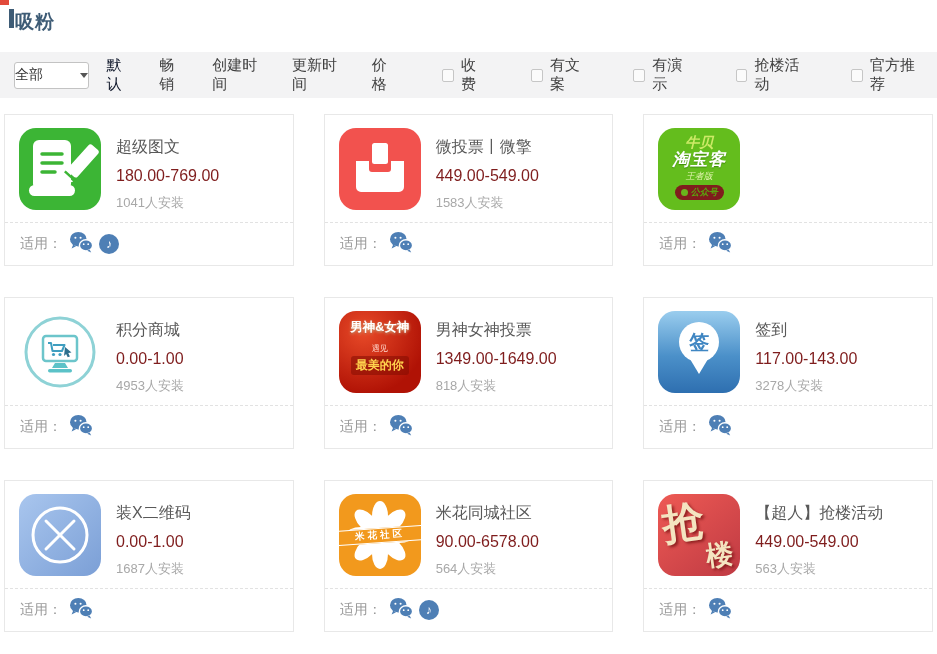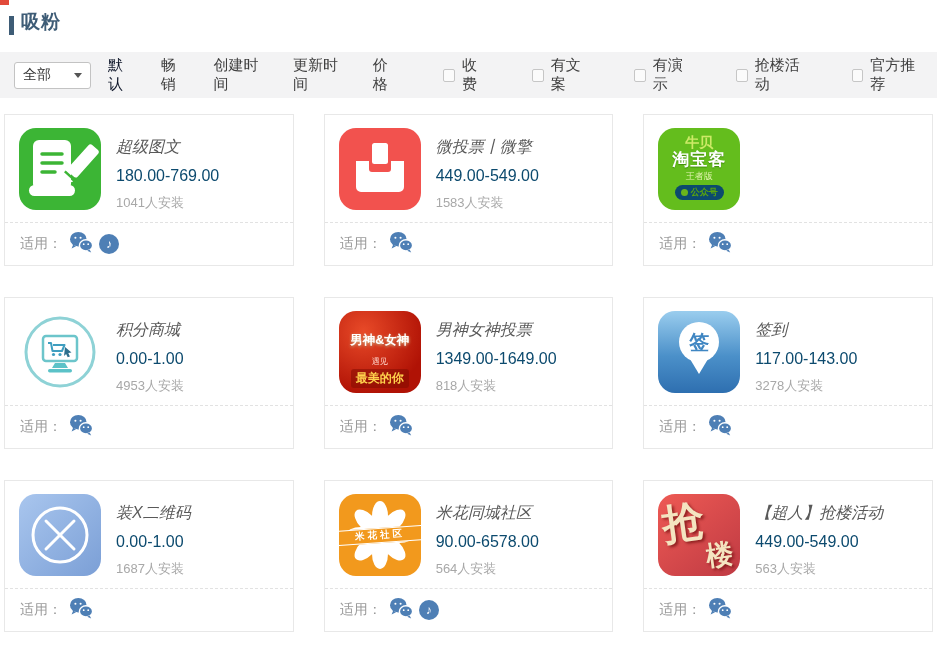--- a/index.html
+++ b/index.html
@@ -4,70 +4,70 @@
 <style>
   * { margin:0; padding:0; box-sizing:border-box; }
   html,body { background:#fff; }
   body {
     width:937px; height:654px; overflow:hidden; position:relative;
     font-family:"Liberation Sans","DejaVu Sans",sans-serif;
   }
   .corner-artifact { position:absolute; left:0; top:0; width:9px; height:5px; background:#e24a3b; }
 
   
-  .page-header { display:flex; align-items:flex-end; gap:7px; padding:9px 0 0 9px; }
+  .page-header { display:flex; align-items:flex-start; gap:1px; padding:9px 0 0 9px; }
   .accent-bar { width:5px; height:19px; background:#3e5c76; }
   .page-title { font-size:19px; font-weight:bold; color:#3e5c76; letter-spacing:1px; }
 
   
   .filter-bar {
     margin-top:17px; height:46px; background:#f3f3f4;
     display:flex; align-items:center; padding:0 14px;
   }
   .select-box {
     width:84px; height:27px; background:#fff; border:1px solid #c3c3c3; border-radius:3px;
-    display:flex; align-items:center; justify-content:space-between; padding:0 8px;
+    display:flex; align-items:center; justify-content:space-between; padding:0 0;
     font-size:14px; color:#333; cursor:pointer;gap:17px;
   }
   .caret { width:0; height:0; border-left:4.5px solid transparent; border-right:4.5px solid transparent; border-top:5.5px solid #555; }
   .sort-link { margin-left:26px; font-size:15px; color:#3f3f3f; cursor:pointer; }
   .sort-link.first { margin-left:17px; }
   .sort-link.active { color:#0f172a; }
   .cb-group { margin-left:44px; display:inline-flex; align-items:center; gap:7px; font-size:15px; color:#3f3f3f; cursor:pointer; }
   .cb-box { width:13px; height:13px; border:1px solid #c6c6c6; background:#fbfbfb; border-radius:2px; display:inline-block; }
 
   
   .grid { margin:16px 4px 0; display:grid; grid-template-columns:repeat(3,1fr); gap:31px 30px; }
   .card { background:#fff; border:1px solid #e8e8e8; height:152px; display:flex; flex-direction:column; cursor:pointer; }
   .card-body { flex:1; display:flex; padding:13px 12px 0 14px; }
   .card-info { margin-left:15px; padding-top:9px; }
-  .app-title { font-size:16px; color:#595959; margin-bottom:9px; white-space:nowrap;font-style:italic; }
-  .app-price { font-size:16px; color:#0c4a6e; margin-bottom:9px; }
+  .app-title { font-size:16px; color:#595959; margin-bottom:9px; white-space:nowrap; }
+  .app-price { font-size:16px; color:#7f1d1d; margin-bottom:9px; }
   .app-installs { font-size:13px; color:#a8a8a8; }
   .card-footer { height:43px; border-top:1px dashed #e2e2e2; display:flex; align-items:center; padding:0 15px; }
   .applicable { font-size:14px; color:#9a9a9a; }
   .p-icons { margin-left:7px; display:flex; align-items:center; gap:6px; }
   .note-badge {
     width:20px; height:20px; border-radius:50%; background:#4e7fb5; color:#fff;
     display:inline-flex; align-items:center; justify-content:center; font-size:12px;
   }
 
   
   .app-icon { width:82px; height:82px; border-radius:17px; flex:none; position:relative; overflow:hidden; }
   .icon-scroll { background:#3cb535; }
   .icon-ballot { background:#f2524e; }
-  .icon-niubei { background:#64bd1d; display:flex; flex-direction:column; align-items:center; }
+  .icon-niubei { background:#64bd1d; display:flex; flex-direction:column; align-items:center;font-style:italic; }
   .nb-l1 { margin-top:7px; font-size:14px; font-weight:bold; color:#cdea67; line-height:1.1; }
   .nb-l2 { font-size:17px; font-weight:bold; color:#fff; letter-spacing:1px; line-height:1.2; text-shadow:0 1px 1px #3f8a0a; }
   .nb-l3 { font-size:9px; color:#dff3ac; line-height:1.3; }
-  .nb-badge { margin-top:3px; background:#0c4a6e; border-radius:8px; padding:1px 6px; font-size:9px; color:#5aa50e; display:flex; align-items:center; gap:3px; font-weight:bold; }
+  .nb-badge { margin-top:3px; background:#7f1d1d; border-radius:8px; padding:1px 6px; font-size:9px; color:#5aa50e; display:flex; align-items:center; gap:3px; font-weight:bold; }
   .nb-dot { width:7px; height:7px; border-radius:50%; background:#6ab41c; display:inline-block; }
   .icon-mall { background:#fff; display:flex; align-items:center; justify-content:center; }
   .icon-vote { background:radial-gradient(circle at 30% 25%, #e84a28, #b01205 75%); display:flex; flex-direction:column; align-items:center; }
-  .gv-l1 { margin-top:21px; font-size:12.5px; font-weight:bold; color:#fff; text-shadow:0 1px 3px #ffd9a0, 0 1px 2px #7d0a00; white-space:nowrap; }
+  .gv-l1 { margin-top:8px; font-size:12.5px; font-weight:bold; color:#fff; text-shadow:0 1px 3px #ffd9a0, 0 1px 2px #7d0a00; white-space:nowrap; }
   .gv-l2 { margin-top:7px; font-size:8px; color:#ffd7cc; }
   .gv-l3 { margin-top:2px; font-size:12px; font-weight:bold; color:#ffd24d; background:rgba(125,10,0,.5); padding:1px 5px; border-radius:3px; }
   .icon-pin { background:linear-gradient(180deg,#9acdee 0%, #4b90c9 55%, #2e6fb0 100%); }
   .pin-circle { width:40px; height:40px; background:#fff; border-radius:50%; margin:11px auto 0; display:flex; align-items:center; justify-content:center; font-size:20px; font-weight:bold; color:#3f86c2; }
   .pin-tail { width:0; height:0; border-left:9px solid transparent; border-right:9px solid transparent; border-top:15px solid #fff; margin:-3px auto 0; }
   .icon-x { background:linear-gradient(135deg,#a9c6ee,#7b9fd6); }
   .icon-flower { background:#f2991d; }
   .flower-band {
     position:absolute; left:-4px; right:-4px; top:34px; height:15px; background:#f2991d;
     border-top:1.5px solid #fff; border-bottom:1.5px solid #fff; transform:rotate(-4deg);

